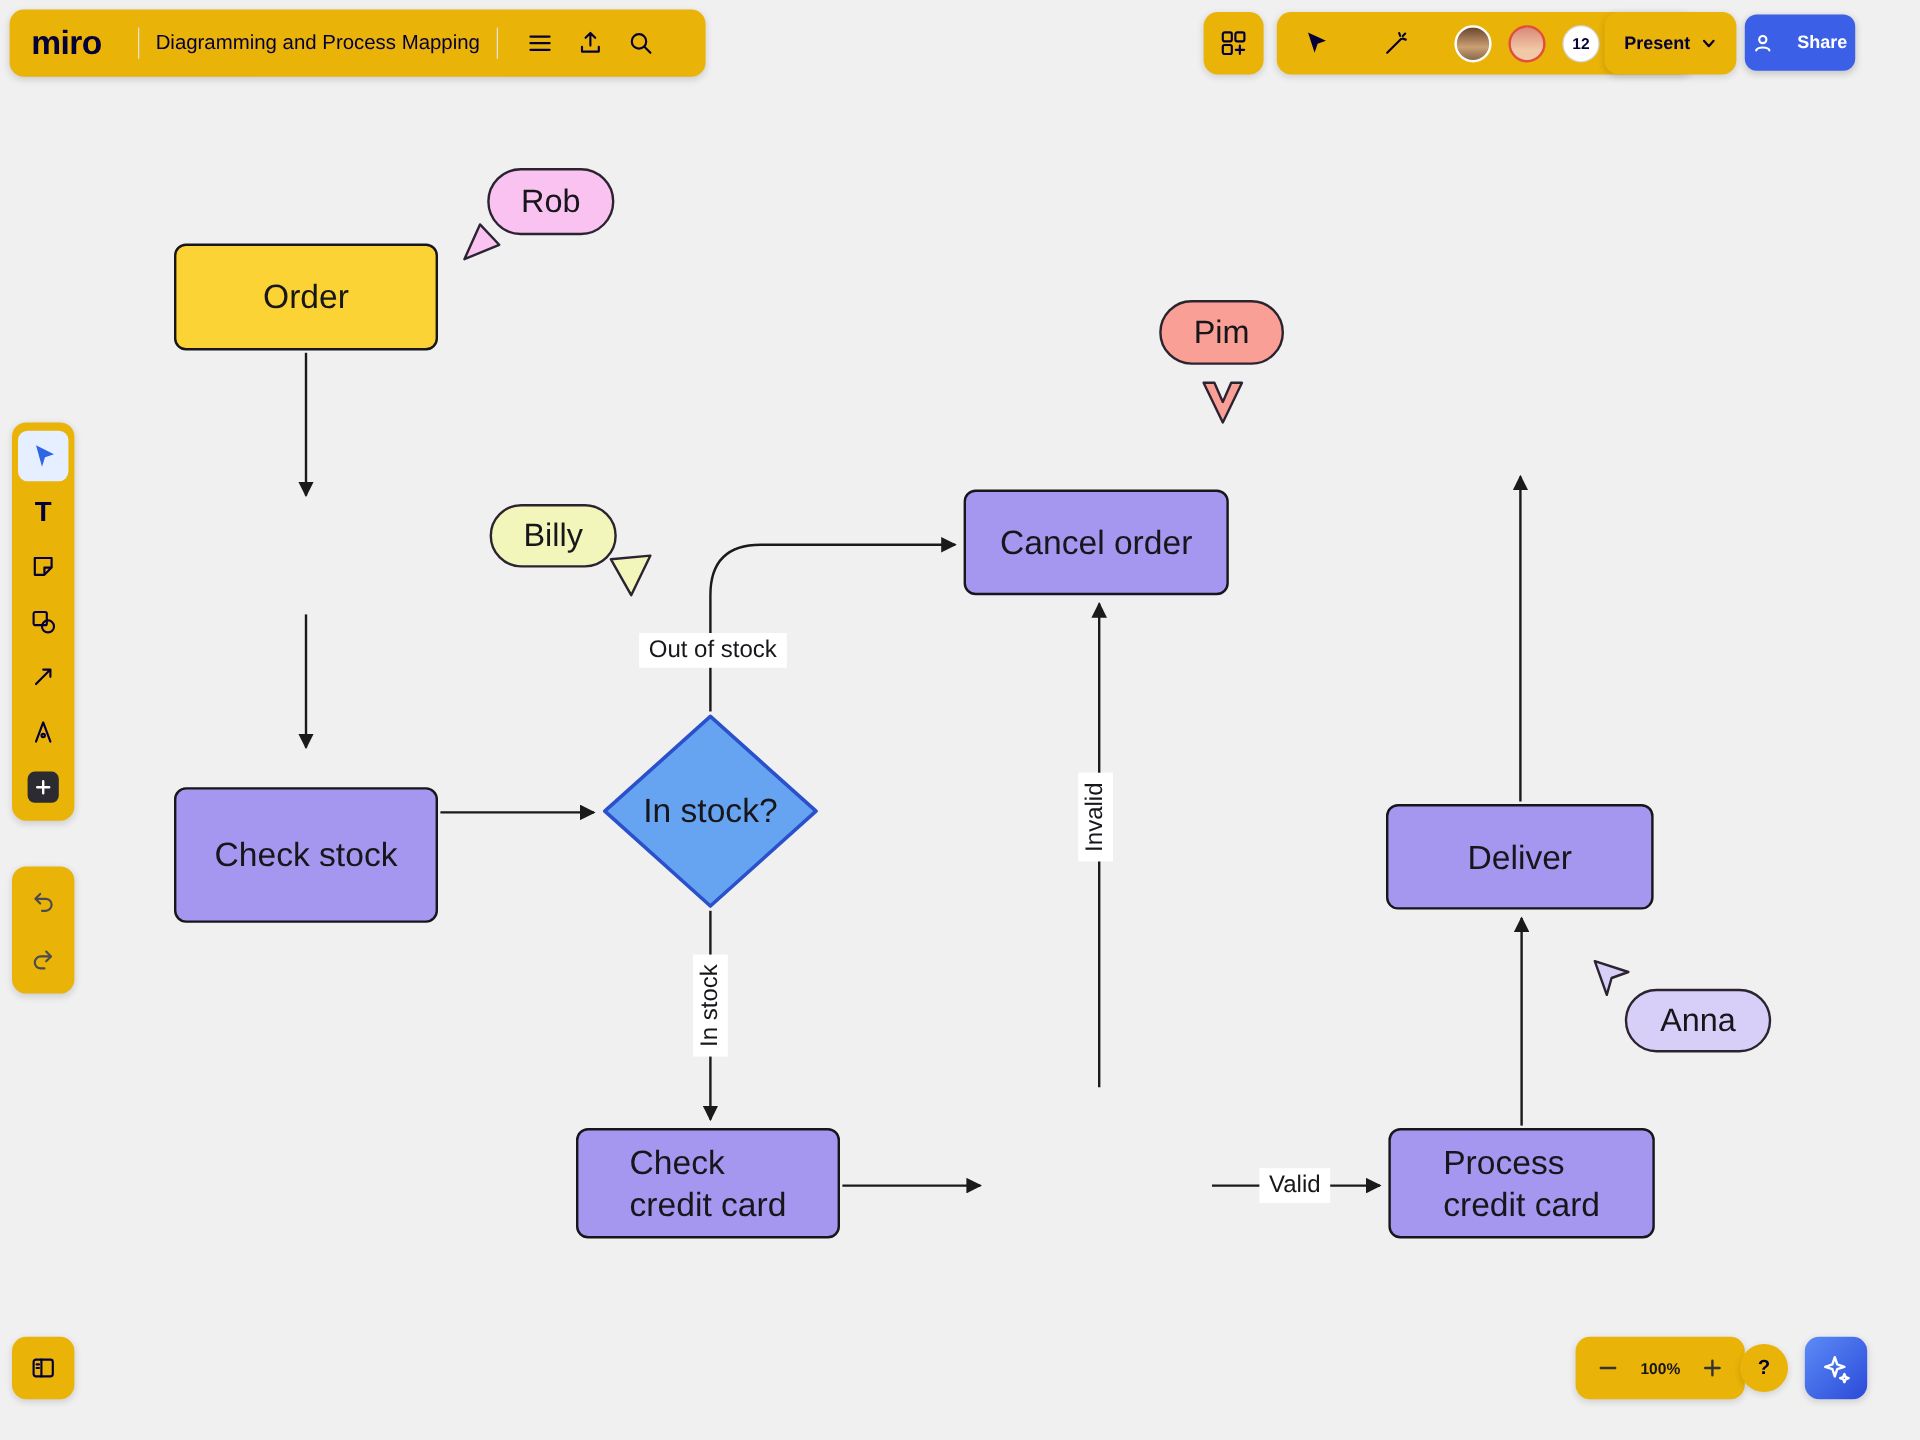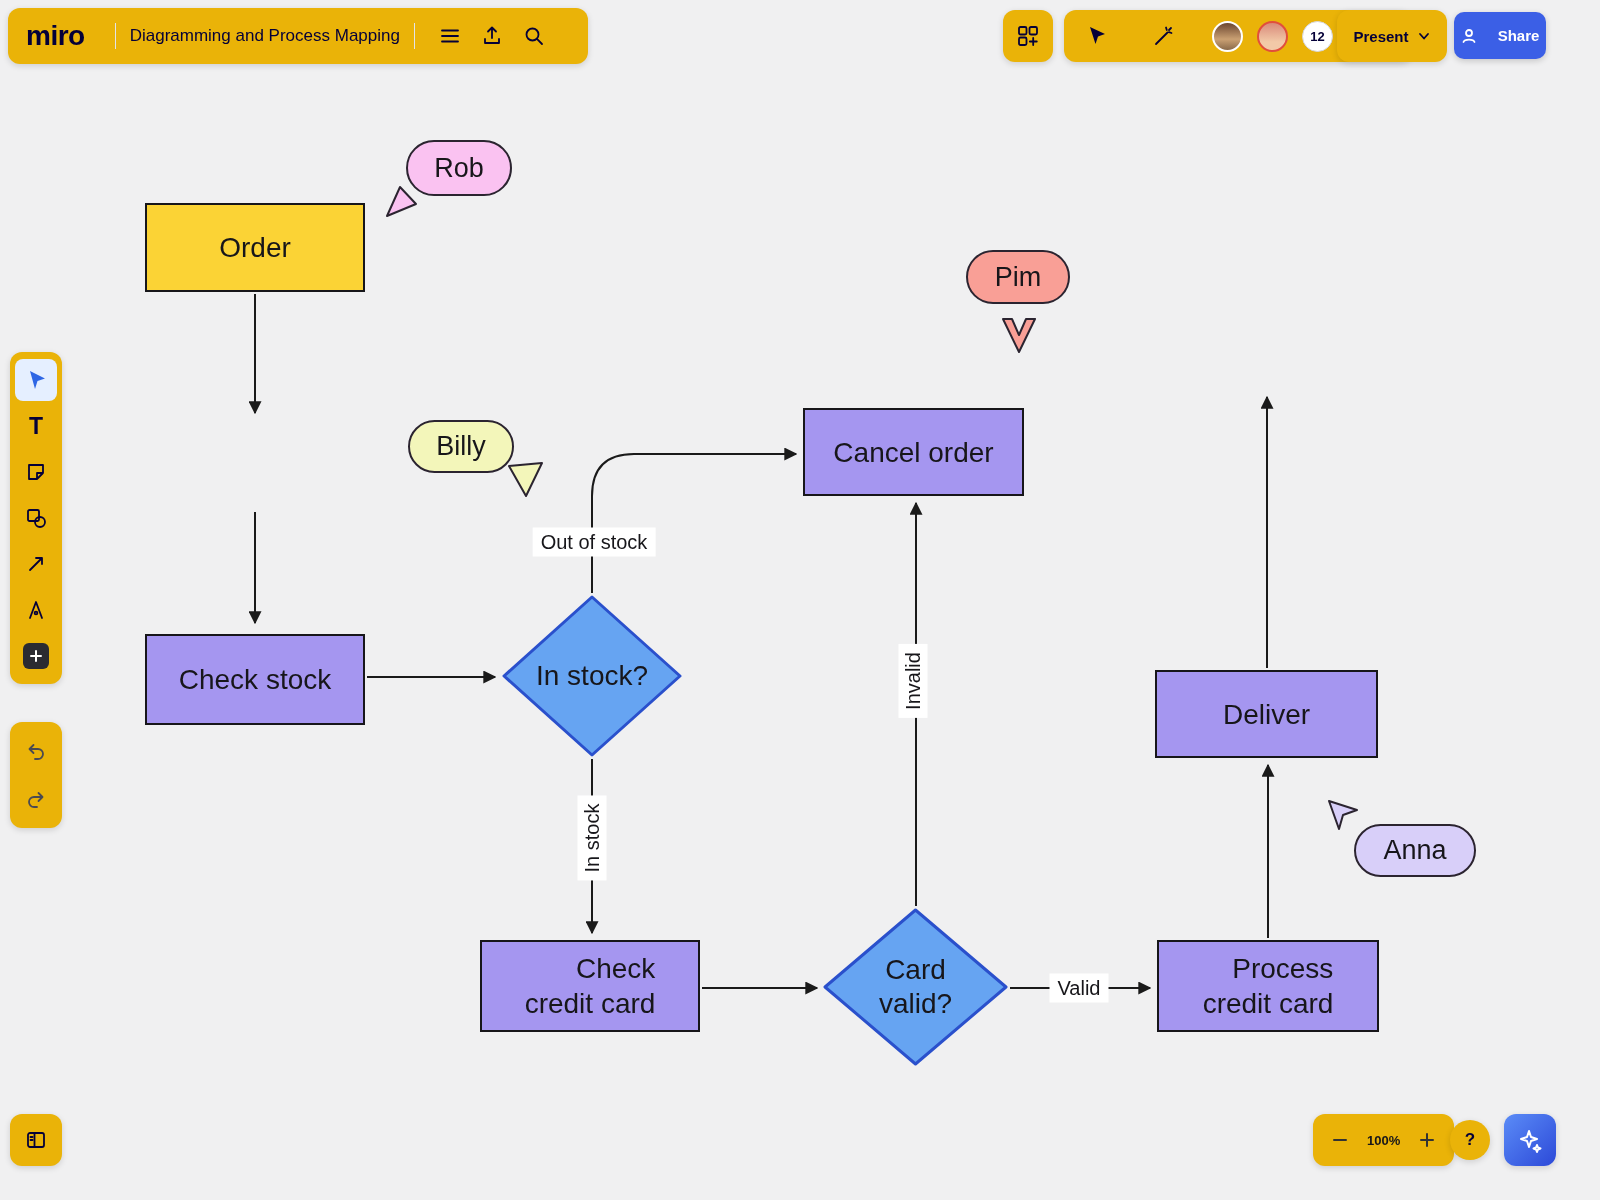--- a/index.html
+++ b/index.html
@@ -7,21 +7,21 @@
     width:1600px;height:1200px;overflow:hidden;position:relative;
     background:#F0F0F1;
     font-family:"Liberation Sans", sans-serif;
     color:#17161a;
   }
   
   #canvas{position:absolute;inset:0;}
   #edges{position:absolute;inset:0;z-index:1;}
   .node{
     position:absolute;z-index:2;display:flex;align-items:center;justify-content:center;
-    text-align:right;border:2.5px solid #17161a;border-radius:0;
+    text-align:left;border:2.5px solid #17161a;border-radius:10px;
     font-size:28px;line-height:1.25;white-space:pre-line;box-sizing:border-box;
   }
   .node.yellow{background:#FBD335;}
   .node.purple{background:#A596F0;}
   .diamond{position:absolute;z-index:2;}
   .diamond svg{position:absolute;inset:0;overflow:visible;}
   .diamond .dlabel{
     position:absolute;inset:0;display:flex;align-items:center;justify-content:center;
     font-size:28px;white-space:pre-line;text-align:center;line-height:1.2;
   }
@@ -107,41 +107,34 @@
       <path d="M592,759 L592,933" marker-end="url(#arrow)"></path>
       <path d="M702,988 L817,988" marker-end="url(#arrow)"></path>
       <path d="M916,906 L916,503" marker-end="url(#arrow)"></path>
       <path d="M1010,988 L1150,988" marker-end="url(#arrow)"></path>
       <path d="M1268,938 L1268,765" marker-end="url(#arrow)"></path>
       <path d="M1267,668 L1267,397" marker-end="url(#arrow)"></path>
     </g>
   </svg>
 
   <div class="node yellow" style="left:145px;top:203px;width:220px;height:89px">Order</div>
-  <div class="node purple" style="left:145px;top:634px;width:220px;height:91px">Check stock</div>
+  <div class="node purple" style="left:145px;top:656px;width:220px;height:113px">Check stock</div>
   <div class="node purple" style="left:803px;top:408px;width:221px;height:88px">Cancel order</div>
   <div class="node purple" style="left:480px;top:940px;width:220px;height:92px">Check
 credit card</div>
   <div class="node purple" style="left:1157px;top:940px;width:222px;height:92px">Process
 credit card</div>
   <div class="node purple" style="left:1155px;top:670px;width:223px;height:88px">Deliver</div>
 
   <div class="diamond" style="left:502px;top:595px;width:180px;height:162px">
     <svg viewBox="0 0 180 162">
       <polygon points="90,2 178,81 90,160 2,81" fill="#66A4F2" stroke="#2A50CC" stroke-width="3" stroke-linejoin="round"></polygon>
     </svg>
     <div class="dlabel">In stock?</div>
   </div>
-  <div class="diamond" style="left:823px;top:908px;width:185px;height:158px">
-    <svg viewBox="0 0 185 158">
-      <polygon points="92.5,2 183,79 92.5,156 2,79" fill="#66A4F2" stroke="#2A50CC" stroke-width="3" stroke-linejoin="round"></polygon>
-    </svg>
-    <div class="dlabel">Card
-valid?</div>
-  </div>
 
   <div class="edge-label" style="left:594px;top:542px">Out of stock</div>
   <div class="edge-label rot" style="left:592px;top:838px">In stock</div>
   <div class="edge-label rot" style="left:913px;top:681px">Invalid</div>
   <div class="edge-label" style="left:1079px;top:988px">Valid</div>
 
   <div class="collab" style="--c: #FAC2F1;">
     <svg class="pointer" style="left:383px;top:184px" width="36" height="36">
       <polygon points="4,32 33,20 17,3"></polygon>
     </svg>

